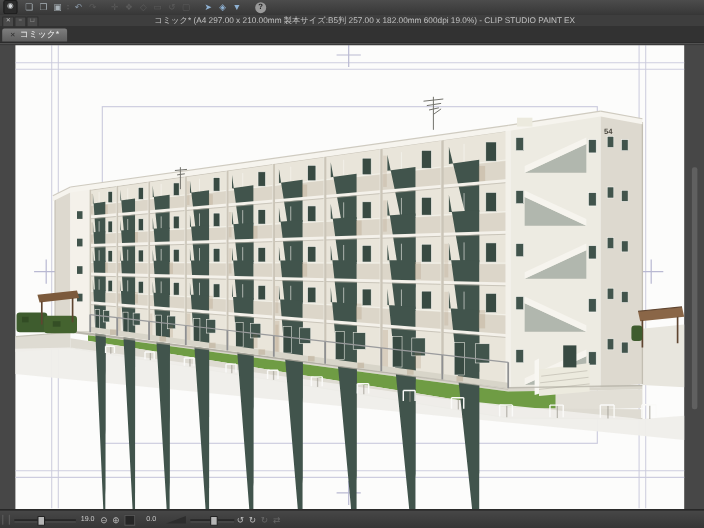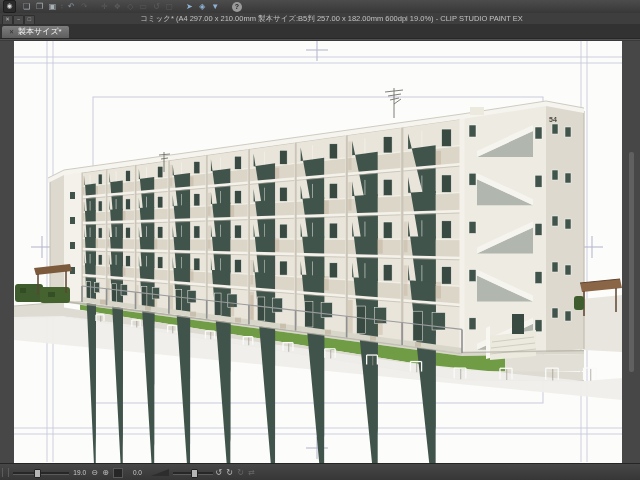--- a/index.html
+++ b/index.html
@@ -76,21 +76,21 @@
 
 <div id="docbar">
   <span class="wctl" style="left:2px">✕</span>
   <span class="wctl" style="left:13px">−</span>
   <span class="wctl" style="left:24px">□</span>
   <div id="doc-title">コミック* (A4 297.00 x 210.00mm 製本サイズ:B5判 257.00 x 182.00mm 600dpi 19.0%)  - CLIP STUDIO PAINT EX</div>
 </div>
 
 <div id="tabbar">
   <div id="doc-tab">
-    <span class="tclose">✕</span><span>製本サイズ*</span>
+    <span class="tclose">✕</span><span>コミック*</span>
   </div>
 </div>
 <div id="paneedge"></div>
 
 <svg id="scene" width="640" height="424" viewBox="0 39 640 424">
     <rect x="0" y="39" width="640" height="424" fill="#474747"></rect>
     <rect x="14" y="41" width="608" height="422" fill="#fcfcfb"></rect>
     <g>
       <line x1="14" y1="57" x2="622" y2="57" stroke="#c9c9dc" stroke-width="1" opacity="0.9"></line>
       <line x1="14" y1="63" x2="622" y2="63" stroke="#c9c9dc" stroke-width="1" opacity="0.9"></line>

